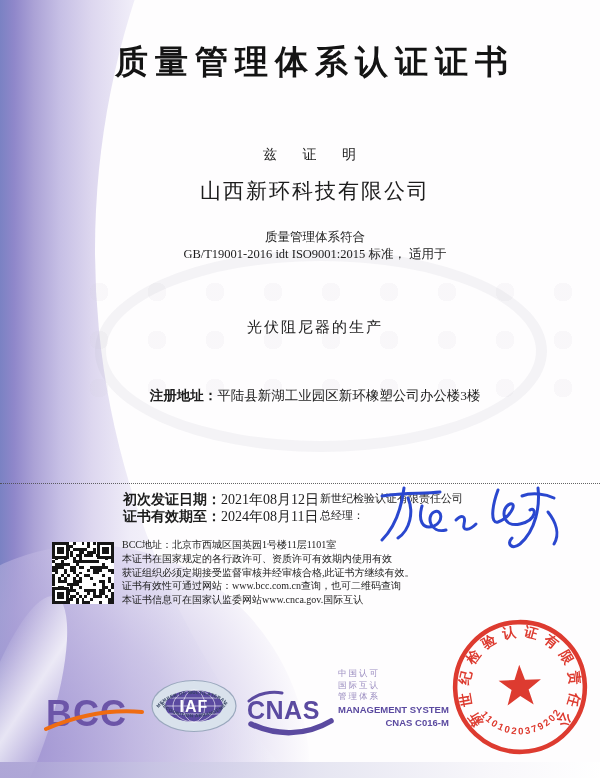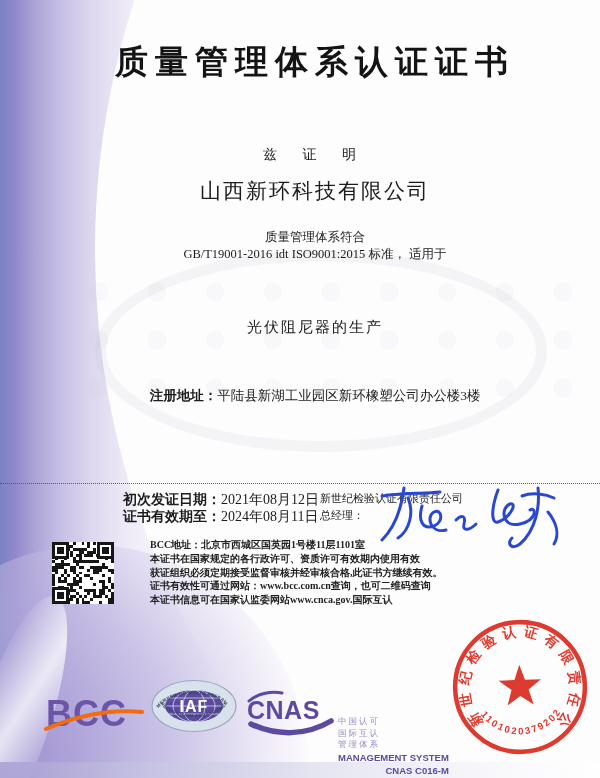--- a/index.html
+++ b/index.html
@@ -38,26 +38,26 @@
   .issuer{position:absolute;left:320px;top:490px;font-size:11px;line-height:16.5px;}
   .sig{position:absolute;left:352px;top:482px;width:235px;height:80px;}
   
   .qr-wrap{position:absolute;left:52px;top:542px;width:62px;height:62px;background:#fff;padding:0;}
   .qr{display:grid;grid-template-columns:repeat(21,1fr);grid-template-rows:repeat(21,1fr);width:62px;height:62px;}
   .qr div{background:#fff;}
   .qr div.on{background:#161616;}
   .qr-finder{position:absolute;width:17px;height:17px;border:3px solid #161616;background:#fff;box-sizing:border-box;}
   .qr-finder::after{content:"";position:absolute;inset:2px;background:#161616;}
   .qf-tl{left:0;top:0}.qf-tr{right:0;top:0}.qf-bl{left:0;bottom:0}
-  .footer-notes{position:absolute;left:122px;top:538px;font-size:10px;line-height:13.8px;font-weight:700;color:#222;text-align:left;margin-left:28px;}
+  .footer-notes{position:absolute;left:122px;top:538px;font-size:10px;line-height:13.8px;font-weight:400;color:#222;text-align:left;}
   
   .bcc-logo{position:absolute;left:44px;top:688px;}
   .iaf-logo{position:absolute;left:150px;top:679px;}
   .cnas-logo{position:absolute;left:246px;top:690px;}
-  .cnas-col{position:absolute;left:338px;top:716px;text-align:left;font-family:"Liberation Sans",sans-serif;}
+  .cnas-col{position:absolute;left:338px;top:668px;text-align:left;font-family:"Liberation Sans",sans-serif;}
   .cnas-cn{font-size:8.5px;line-height:11.5px;color:#9b8dc0;letter-spacing:2px;}
   .cnas-en{font-size:9.5px;line-height:13px;color:#5b4aa0;font-weight:700;text-align:right;}
   .seal{position:absolute;left:444px;top:611px;width:152px;height:152px;opacity:.95;transform:rotate(-2deg);}
   .seal-ring{font-size:13.5px;letter-spacing:6.5px;fill:#dc3125;font-weight:700;font-family:"Liberation Serif",serif;}
   .seal-num{font-size:9.5px;letter-spacing:2px;fill:#dc3125;font-weight:700;font-family:"Liberation Sans",sans-serif;}
   .iaf-ring-text{font-size:4.6px;fill:#33425f;letter-spacing:.4px;font-family:"Liberation Sans",sans-serif;font-weight:700;}
   .logo-text{font-family:"Liberation Sans",sans-serif;font-weight:700;}
 </style>
 </head>
 <body>

